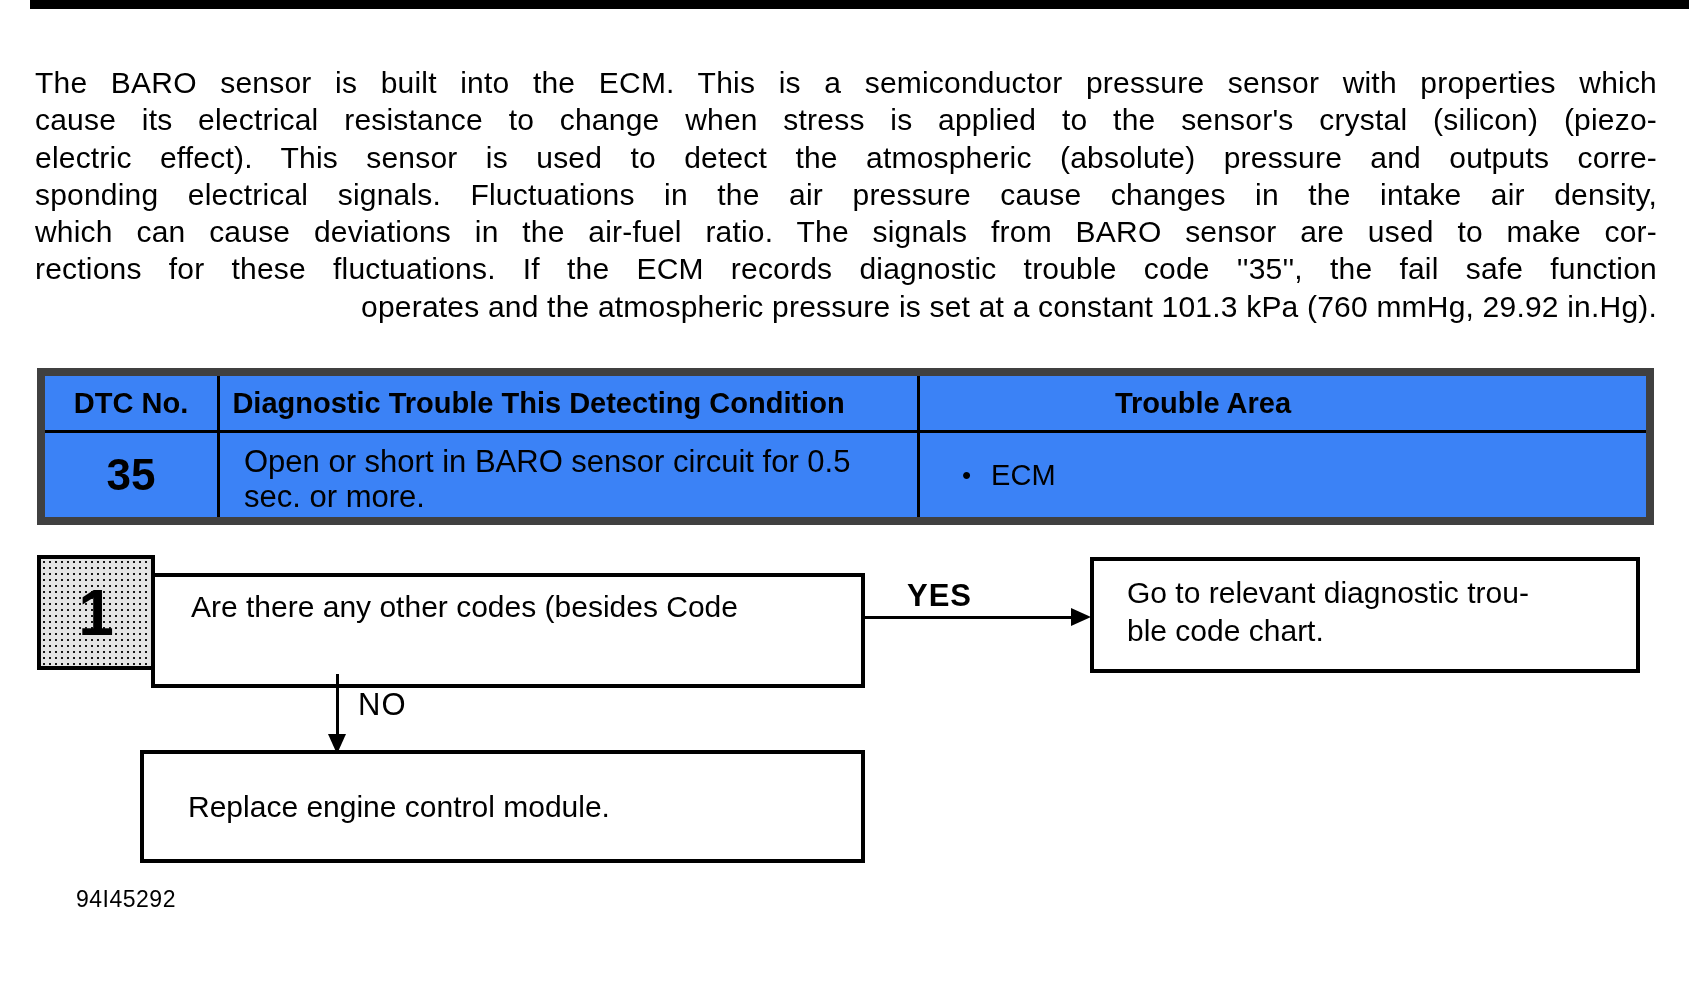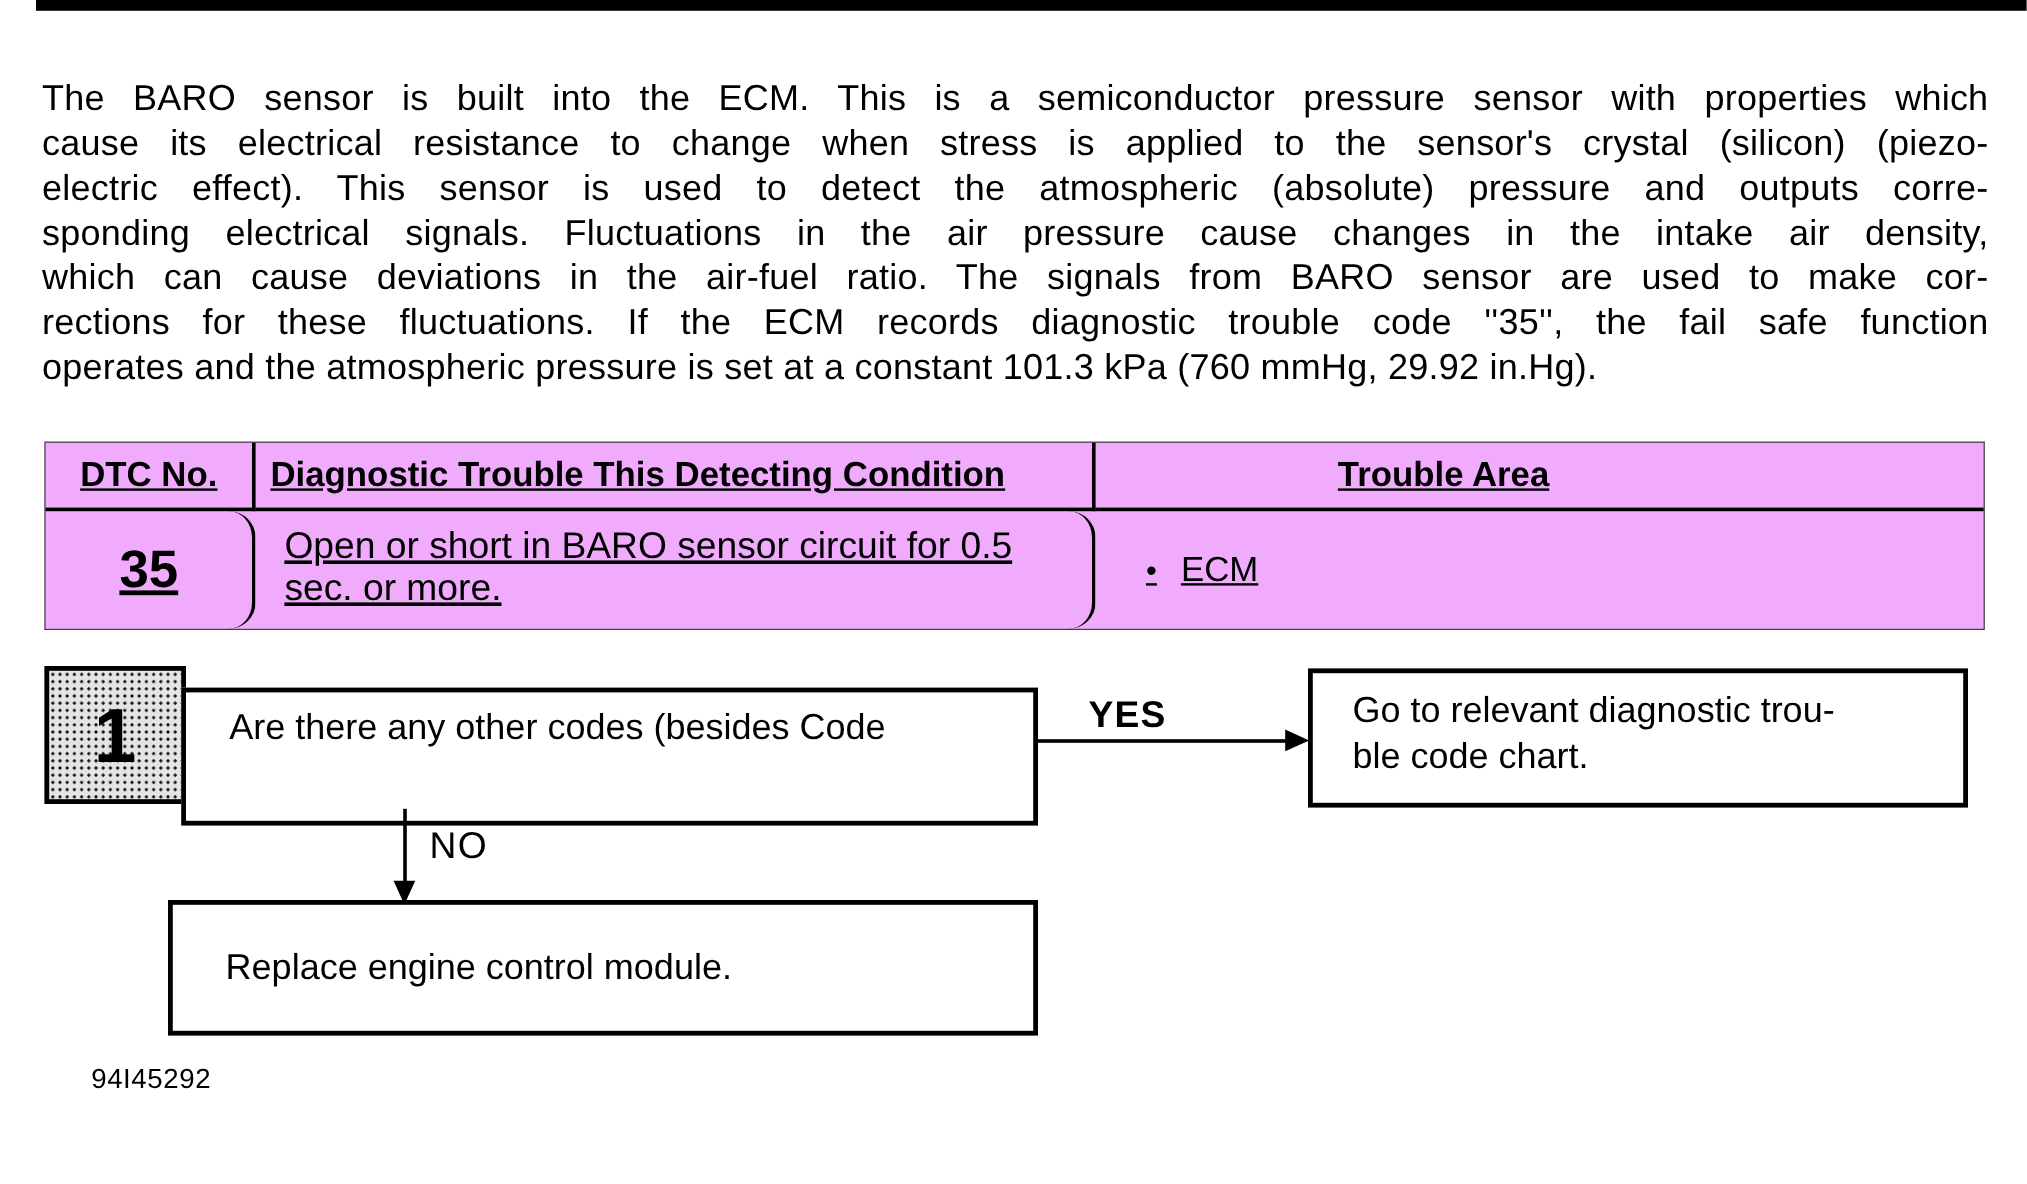--- a/index.html
+++ b/index.html
@@ -5,29 +5,29 @@
   html,body{margin:0;padding:0;background:#fff;}
   #root{
     position:relative;width:1689px;height:987px;background:#ffffff;
     font-family:"Liberation Sans",sans-serif;color:#000;overflow:hidden;padding-left:34px;
   }
   .topbar{position:absolute;left:30px;top:0;width:1659px;height:9px;background:#000;}
 
   
   .para{position:absolute;left:35px;top:64px;width:1622px;font-size:30px;line-height:37.3px;letter-spacing:.2px;}
   .para .jl{text-align:justify;text-align-last:justify;}
-  .para .ll{text-align:left;}
+  .para .ll{text-align:right;}
 
   
   .dtc-table{position:absolute;left:37px;top:368px;width:1617px;height:157px;
-    border:1px solid #404040;box-sizing:border-box;background:#f0abfc;
-    display:grid;grid-template-columns:175px 700px 1fr;grid-template-rows:57px 1fr;text-decoration:underline;}
+    border:8px solid #404040;box-sizing:border-box;background:#3b82f6;
+    display:grid;grid-template-columns:175px 700px 1fr;grid-template-rows:57px 1fr;}
   .cell{box-sizing:border-box;border-right:3px solid #000;border-bottom:3px solid #000;}
   .cell.lastcol{border-right:none;}
-  .cell.lastrow{border-bottom:none;border-radius:22px;}
+  .cell.lastrow{border-bottom:none;}
   .hcell{display:flex;align-items:center;justify-content:center;font-weight:bold;font-size:29px;}
   .hcell.cond{padding-right:60px;}
   .hcell.trouble{padding-right:160px;}
   .dtcno{display:flex;align-items:center;justify-content:center;font-size:44px;font-weight:bold;}
   .condcell{padding:11px 0 0 24px;font-size:31px;line-height:35px;}
   .troublecell{display:flex;align-items:center;padding-left:42px;font-size:29px;}
   .bullet{font-size:26px;margin-right:20px;}
 
   
   .fbox{position:absolute;border:4px solid #000;box-sizing:border-box;background:#fff;}

